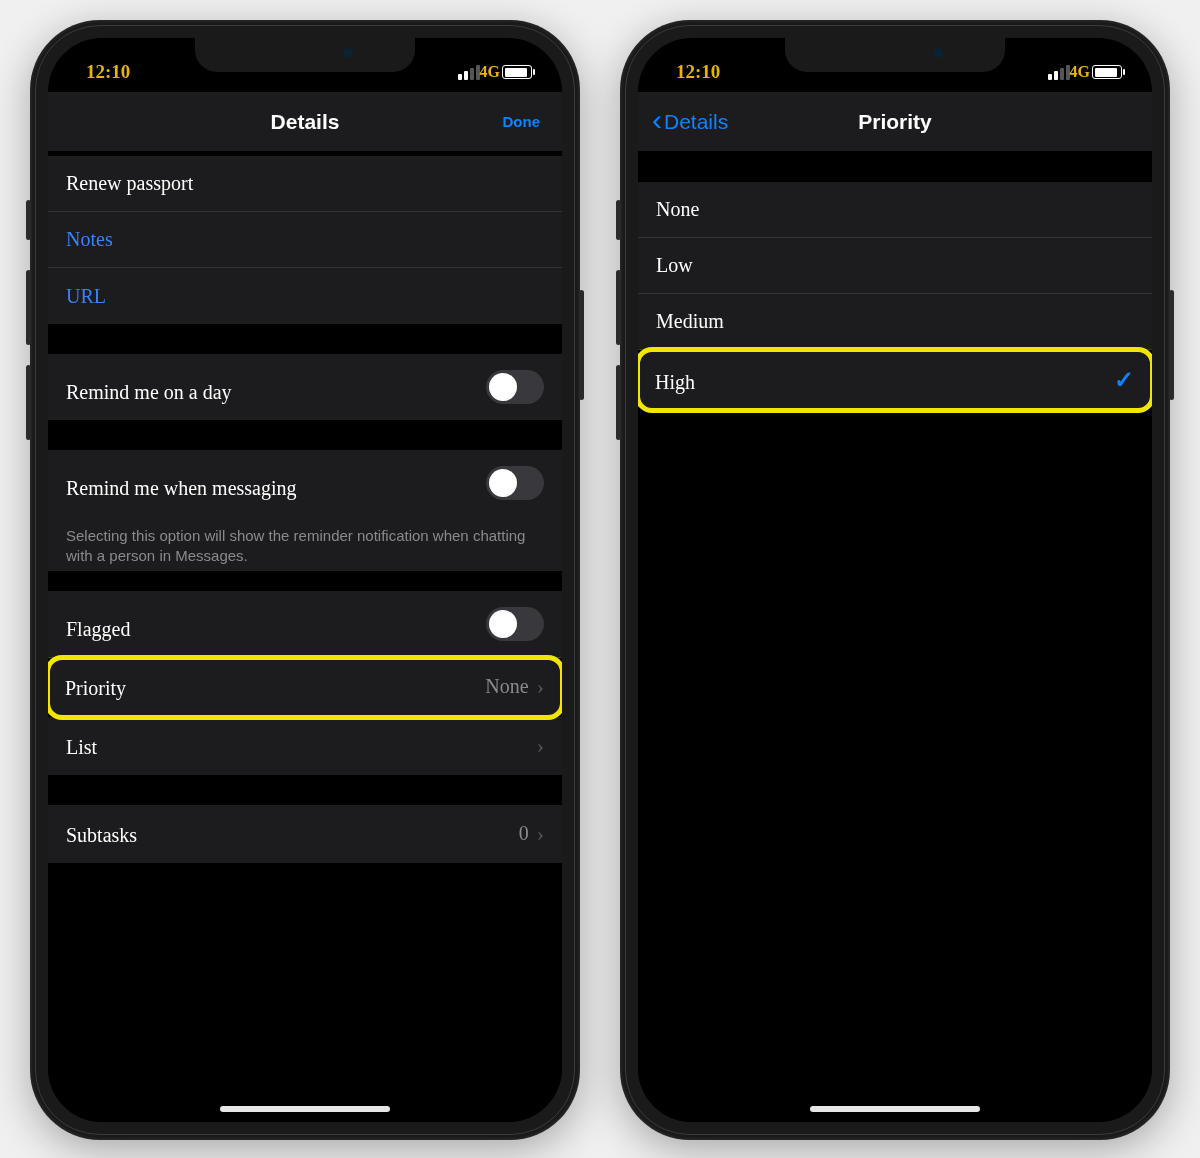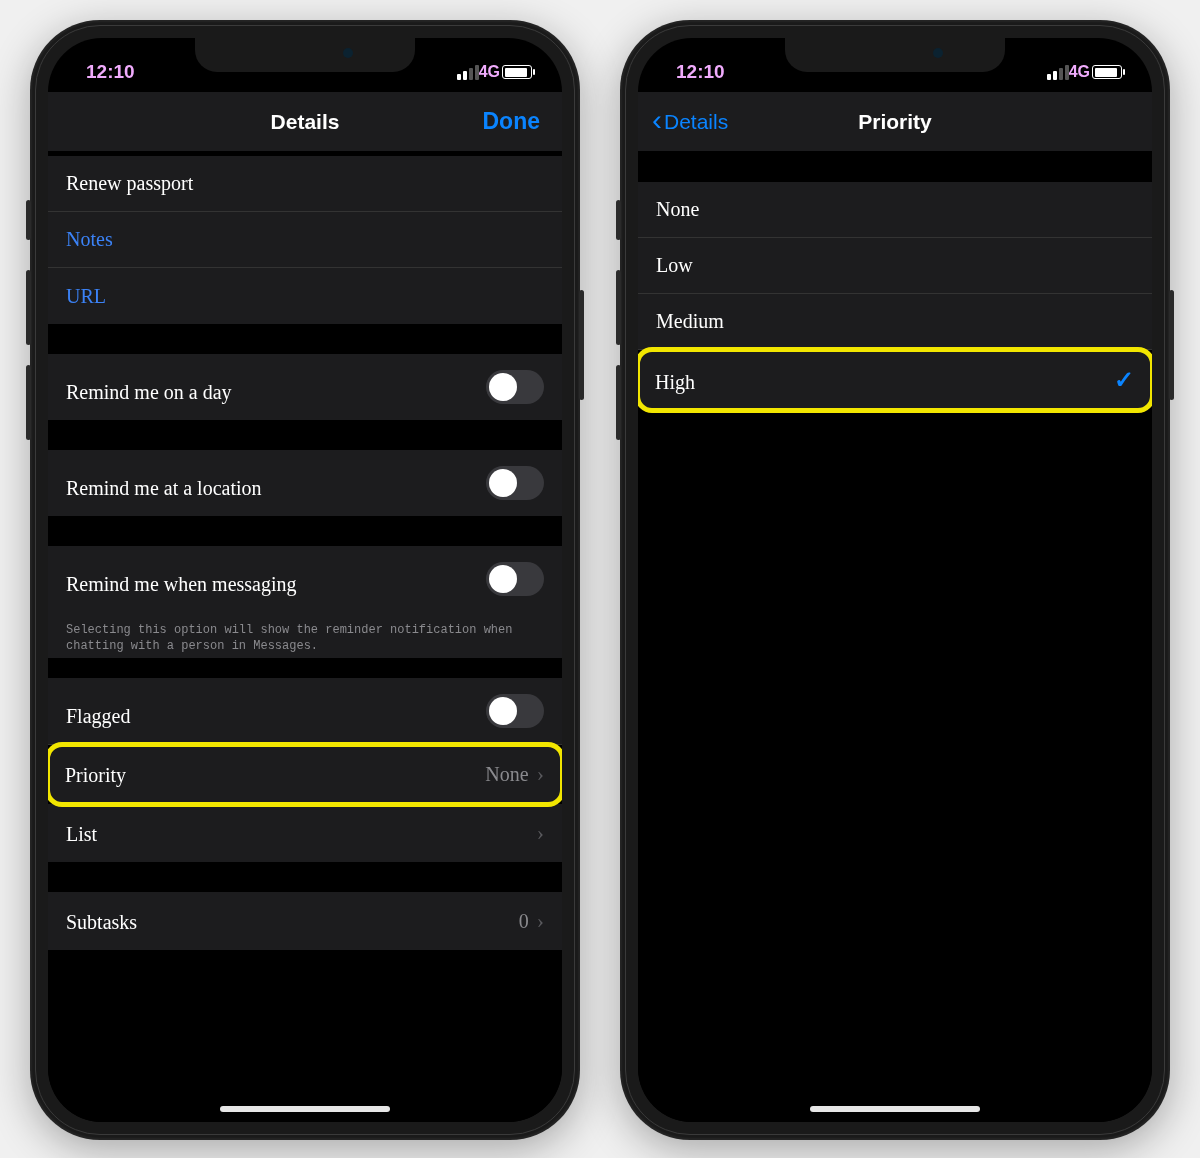--- a/index.html
+++ b/index.html
@@ -58,24 +58,25 @@
     top:10px; right:62px;
     width:10px;height:10px;border-radius:50%;
     background:#0b2230;
   }
   .statusbar {
     height: 54px;
     display: flex;
     justify-content: space-between;
     align-items: center;
     padding: 14px 30px 0 38px;
-    color: #f0abfc;
+    color: #eab308;
     font-size: 19px;
     font-weight: 600;
     flex-shrink:0;
+    font-family:Liberation Serif, serif;
   }
   .status-right { display:flex; align-items:center; gap:0; font-size:16px; }
   .sig { display:inline-flex; gap:2px; align-items:flex-end; }
   .sig span { width:4px; background:#fff; border-radius:1px; }
   .sig span:nth-child(1){height:6px}
   .sig span:nth-child(2){height:9px}
   .sig span:nth-child(3){height:12px;background:#555}
   .sig span:nth-child(4){height:15px;background:#555}
   .bat { width:30px;height:14px;border:1.5px solid #fff;border-radius:3px;position:relative;margin-left:2px;}
   .bat::after{content:"";position:absolute;right:-4px;top:3px;width:2.5px;height:6px;background:#fff;border-radius:1px;}
@@ -87,21 +88,21 @@
     display:flex;
     align-items:center;
     justify-content:center;
     position:relative;
     flex-shrink:0;
     border-bottom:1px solid #000;
   }
   .nav-title { color:#fff; font-size:21px; font-weight:600; }
   .nav-right {
     position:absolute; right:22px;
-    color:#0a84ff; font-size:23px; font-weight:600;
+    color:#0a84ff; font-size:15px; font-weight:600;
   }
   .nav-left {
     position:absolute; left:14px;
     color:#0a84ff; font-size:21px;
     display:flex; align-items:center; gap:2px;
   }
   .chev-back { font-size:30px; line-height:0.6; font-weight:300; display:inline-block; transform:translateY(-2px);}
   .content {
     flex:1;
     overflow:hidden;
@@ -120,26 +121,25 @@
     justify-content:space-between;
     border-bottom:0.5px solid #333;
     position:relative;
     font-family:Liberation Serif, serif;
   }
   .cell:last-child { border-bottom:none; }
   .cell.input { color:#fff; }
   .cell.placeholder { color:#3b82f6; }
   .footer-note {
     color:#8a8a8e;
-    font-size:12px;
+    font-size:15px;
     padding:10px 18px 4px;
     line-height:1.35;
     background:#1c1c1e;
     border-bottom:none;
-    font-family:Liberation Mono, monospace;
   }
   .toggle {
     width:58px;height:34px;border-radius:17px;background:#39393d;position:relative;flex-shrink:0;
   }
   .toggle .knob{position:absolute;left:3px;top:3px;width:28px;height:28px;border-radius:50%;background:#fff;}
   .value-label { color:#8a8a8e; font-size:20px; margin-right:8px;}
   .chevron { color:#5a5a5e; font-size:22px; font-weight:300;}
   .right-wrap{display:flex;align-items:center;}
   .highlight {
     outline: 5px solid #f2e600;
@@ -204,28 +204,20 @@
 
       <div class="group">
         <div class="cell">
           <span>Remind me on a day</span>
           <div class="toggle">
               <div class="knob"></div>
             </div>
         </div>
       </div>
 
-      <div class="group">
-        <div class="cell">
-          <span>Remind me at a location</span>
-          <div class="toggle">
-              <div class="knob"></div>
-            </div>
-        </div>
-      </div>
 
       <div class="group">
         <div class="cell" style="border-bottom:none">
           <span>Remind me when messaging</span>
           <div class="toggle">
               <div class="knob"></div>
             </div>
         </div>
         <div class="footer-note">Selecting this option will show the reminder notification when chatting with a person in Messages.</div>
       </div>

